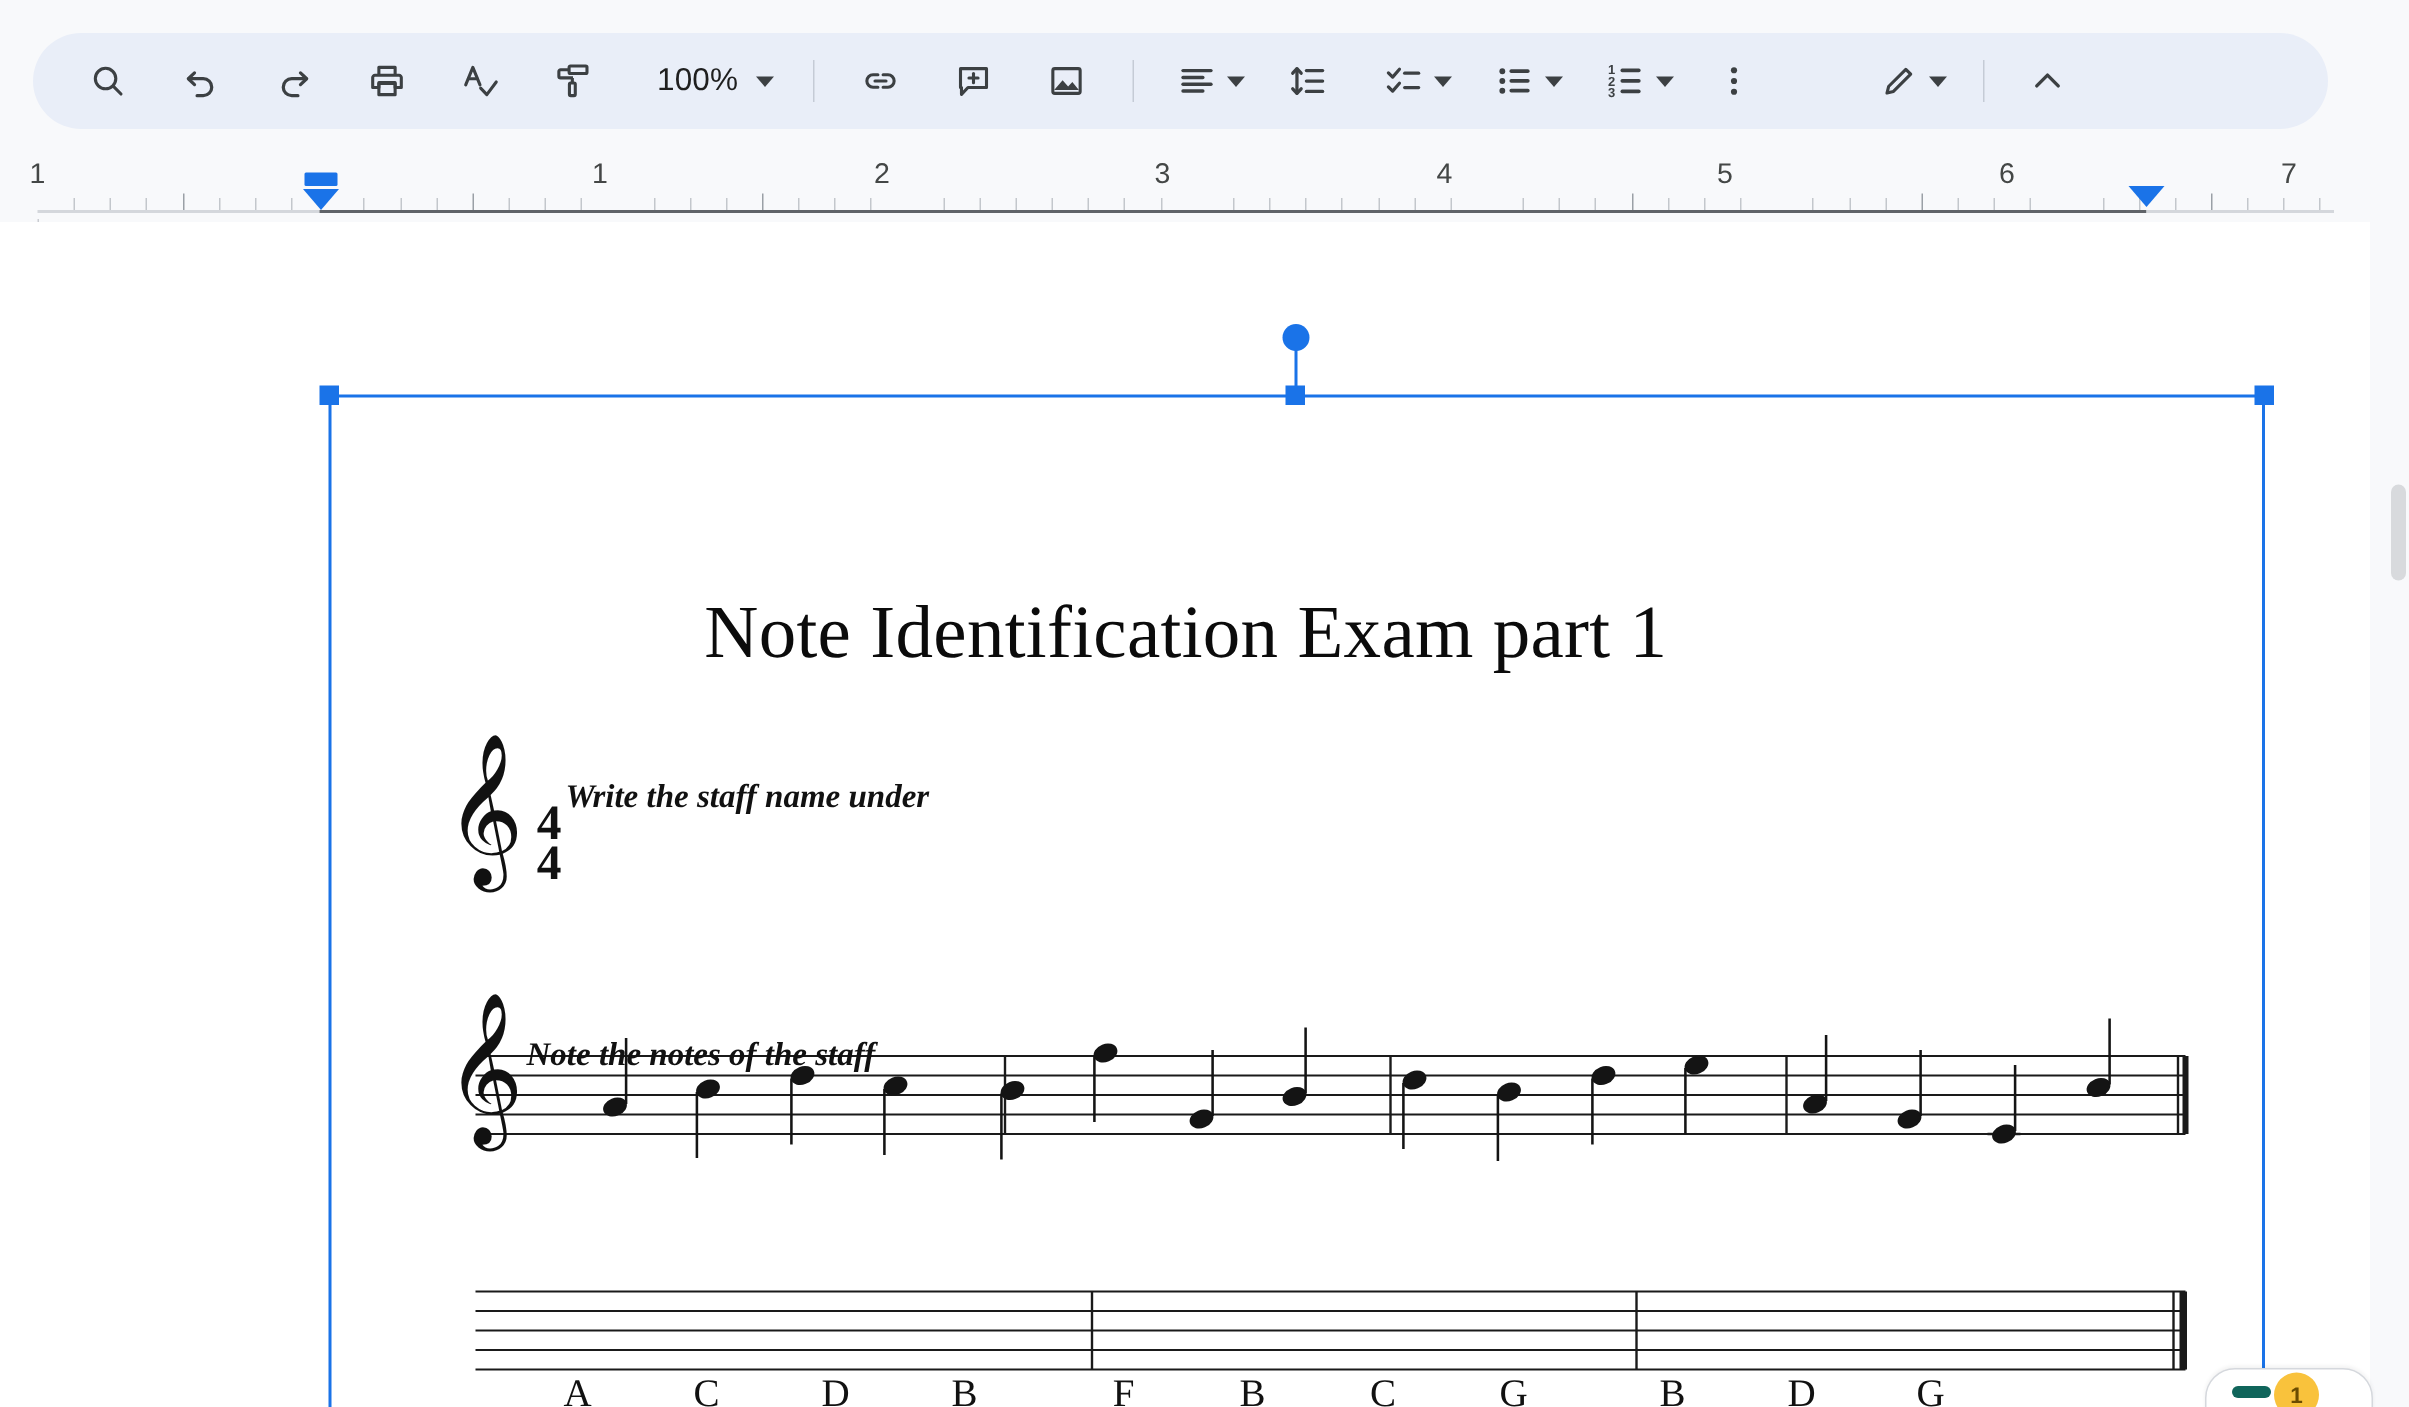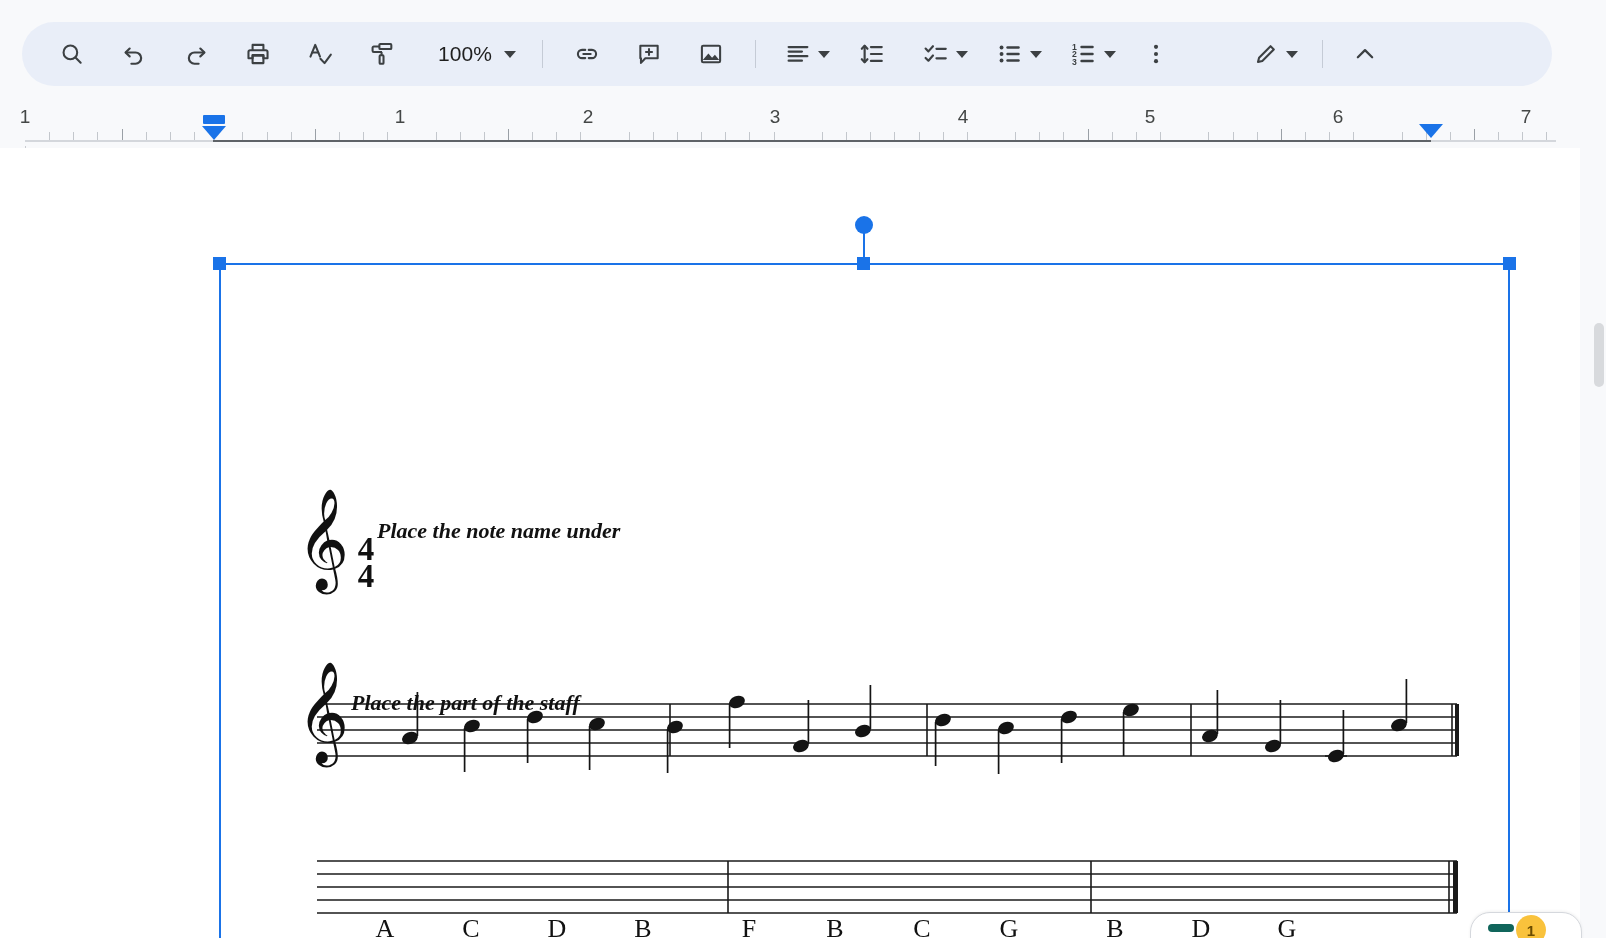--- a/index.html
+++ b/index.html
@@ -434,31 +434,32 @@
       </div>
   </div>
   <div class="indent-left"></div>
   <div class="indent-left-tri"></div>
   <div class="indent-right-tri"></div>
   <div class="page-edge-tick"></div>
 
   <div class="canvas">
     <div class="page">
 
+      <div class="doc-title">Note Identification Exam part 1</div>
 
       <div class="sel-box"></div>
       <div class="sel-handle" style="left:188px; top:109px;"></div>
       <div class="sel-handle" style="left:832px; top:109px;"></div>
       <div class="sel-handle" style="left:1478px; top:109px;"></div>
       <div class="sel-rot-stem" style="left:838px; top:80px;"></div>
       <div class="sel-rot-knob" style="left:830px; top:68px;"></div>
 
       <div class="music">
 
-        <div class="staff-instr" style="left:352px; top:370px;">Place the note name under</div>
+        <div class="staff-instr" style="left:352px; top:370px;">Write the staff name under</div>
         <div class="clef" style="left:272px; top:347px;">𝄞</div>
         <div class="timesig" style="left:326px; top:388px; width:30px;">
           <div>4</div>
           <div>4</div>
         </div>
         <svg class="staff-svg" id="staff1-svg" width="1531" height="790">
             <line x1="292" y1="556" x2="1432" y2="556" stroke="#1a1a1a" stroke-width="1.4"></line>
             <line x1="292" y1="569" x2="1432" y2="569" stroke="#1a1a1a" stroke-width="1.4"></line>
             <line x1="292" y1="582" x2="1432" y2="582" stroke="#1a1a1a" stroke-width="1.4"></line>
             <line x1="292" y1="595" x2="1432" y2="595" stroke="#1a1a1a" stroke-width="1.4"></line>
@@ -528,21 +529,21 @@
               <line x1="1300" y1="608" x2="1322" y2="608" stroke="#1a1a1a" stroke-width="1.6"></line>
               <ellipse cx="1311" cy="608" rx="8.2" ry="6" transform="rotate(-22 1311 608)" fill="#141414"></ellipse>
               <line x1="1318.4" y1="606" x2="1318.4" y2="562" stroke="#141414" stroke-width="1.7"></line>
             </g>
             <g>
               <ellipse cx="1374" cy="577" rx="8.2" ry="6" transform="rotate(-22 1374 577)" fill="#141414"></ellipse>
               <line x1="1381.4" y1="575" x2="1381.4" y2="531" stroke="#141414" stroke-width="1.7"></line>
             </g>
           </svg>
 
-        <div class="staff-instr" style="left:326px; top:542px;">Place the part of the staff</div>
+        <div class="staff-instr" style="left:326px; top:542px;">Note the notes of the staff</div>
         <div class="clef" style="left:272px; top:520px;">𝄞</div>
         <svg class="staff-svg" id="staff2-svg" width="1531" height="790">
             <line x1="292" y1="713" x2="1432" y2="713" stroke="#1a1a1a" stroke-width="1.4"></line>
             <line x1="292" y1="726" x2="1432" y2="726" stroke="#1a1a1a" stroke-width="1.4"></line>
             <line x1="292" y1="739" x2="1432" y2="739" stroke="#1a1a1a" stroke-width="1.4"></line>
             <line x1="292" y1="752" x2="1432" y2="752" stroke="#1a1a1a" stroke-width="1.4"></line>
             <line x1="292" y1="765" x2="1432" y2="765" stroke="#1a1a1a" stroke-width="1.4"></line>
             <line x1="703" y1="713" x2="703" y2="765" stroke="#1a1a1a" stroke-width="1.6"></line>
             <line x1="1066" y1="713" x2="1066" y2="765" stroke="#1a1a1a" stroke-width="1.6"></line>
             <line x1="1424" y1="713" x2="1424" y2="765" stroke="#1a1a1a" stroke-width="1.6"></line>

